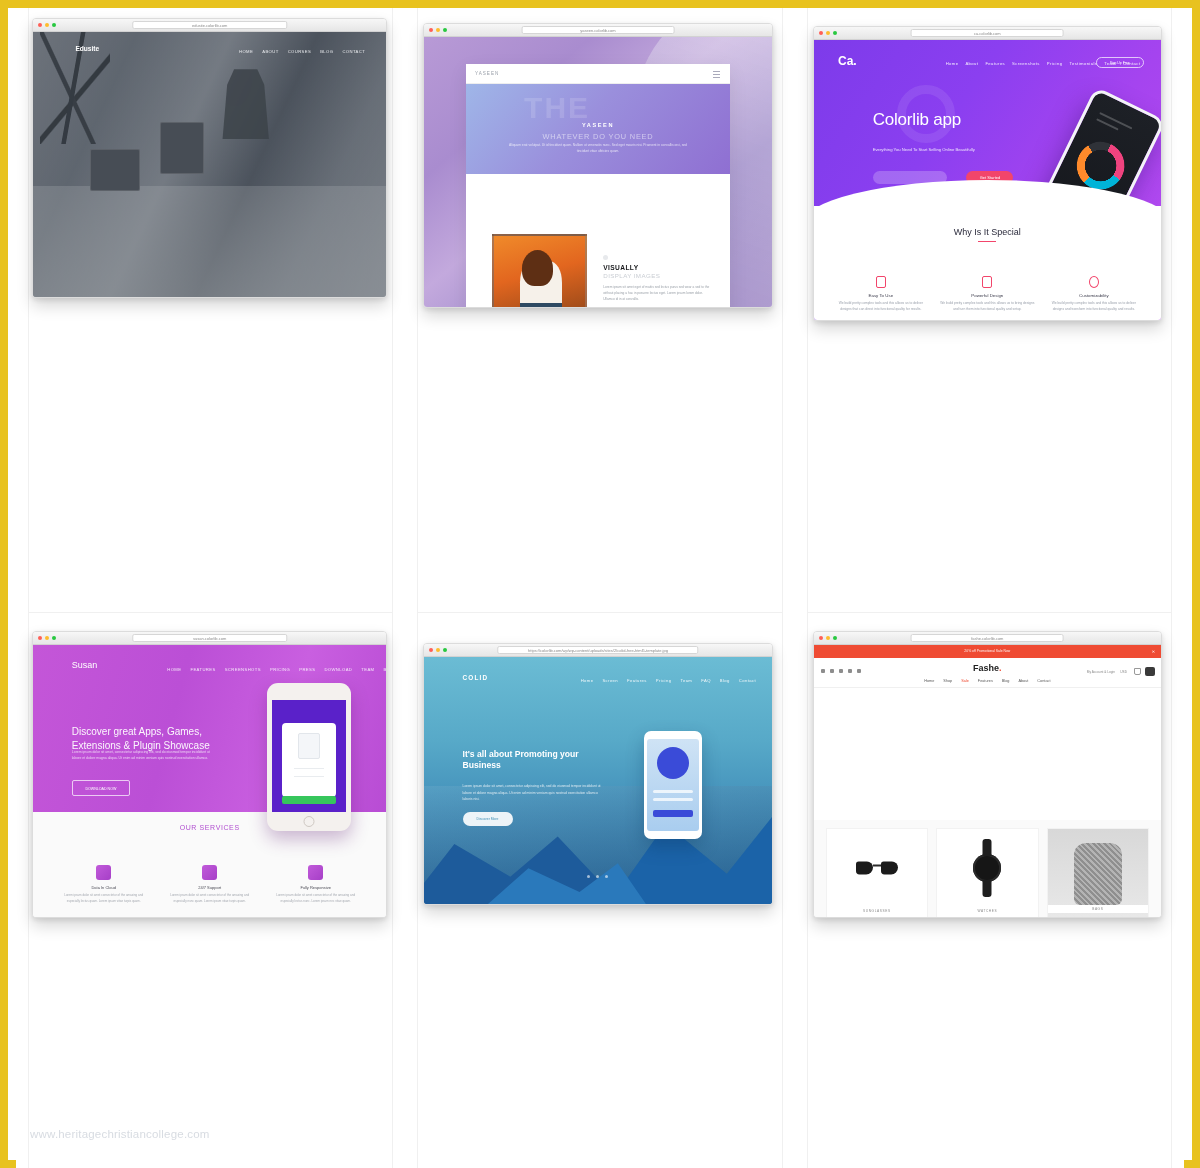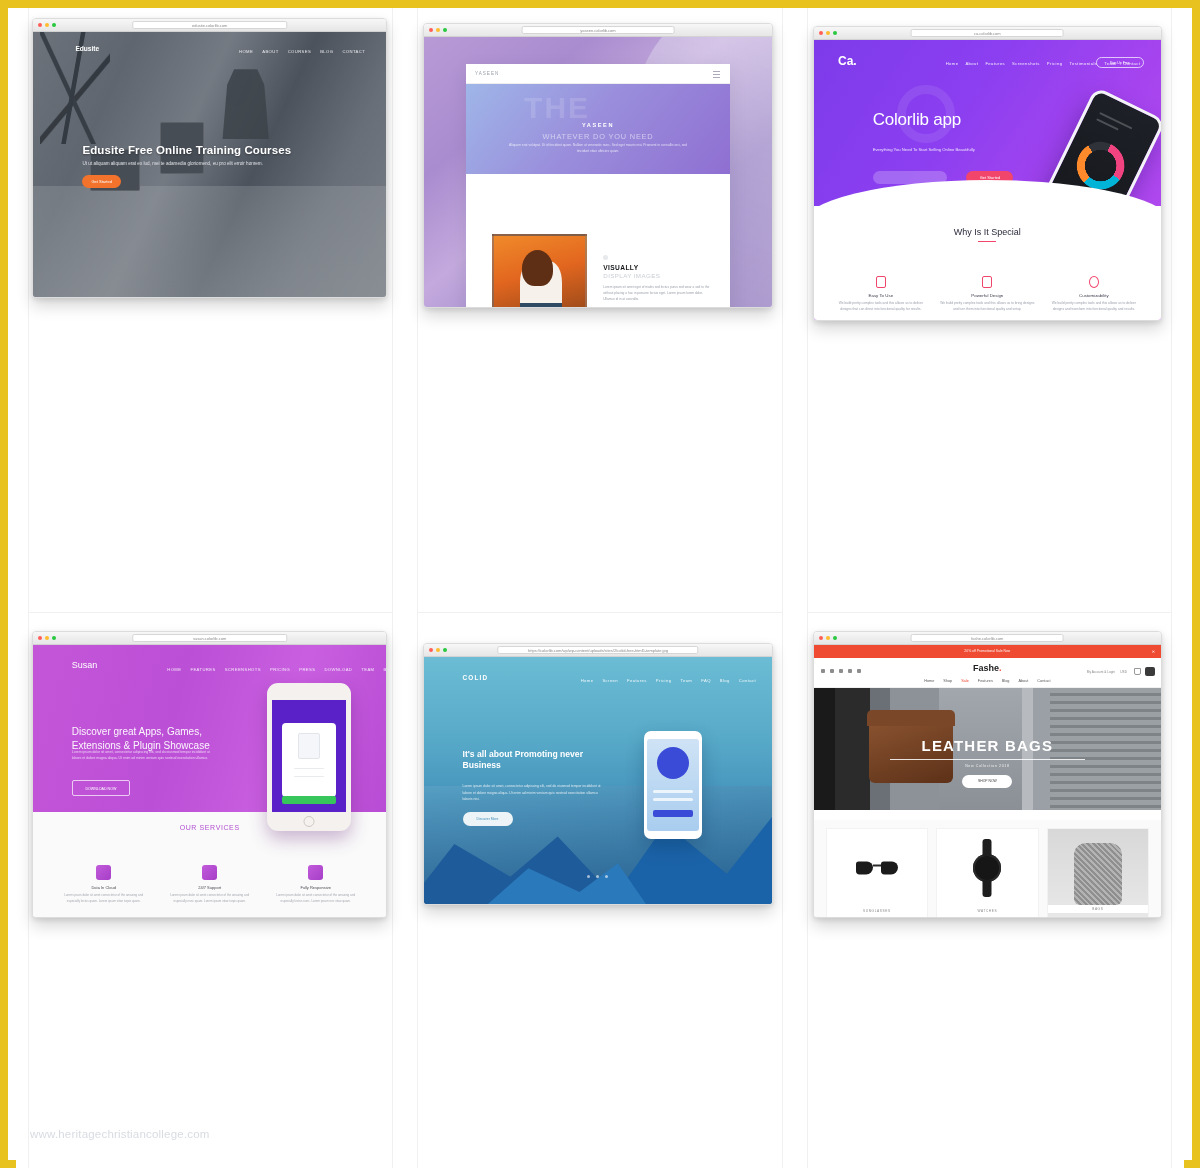--- a/index.html
+++ b/index.html
@@ -292,25 +292,20 @@
             <div class="edusite-mon" style="left:16%;top:44%;width:50px;height:42px;"></div>
             <div class="edusite-mon" style="left:36%;top:34%;width:44px;height:52px;"></div>
             <div class="mini-logo" style="left:12%;top:5%;color:#fff;font-size:6.6px;">Edusite</div>
             <div class="mini-nav" style="right:6%;top:6.5%;color:#e9ebee;">
               <span>HOME</span>
               <span>ABOUT</span>
               <span>COURSES</span>
               <span>BLOG</span>
               <span>CONTACT</span>
             </div>
-            <div class="edusite-hero">
-              <div class="edusite-h1">Edusite Free Online Training Courses</div>
-              <div class="edusite-p">Ut ut aliquam aliquam erat ex lud, mei te adamedia gloriomend, eu pro elit erroir honrem.</div>
-              <span class="edusite-btn">Get Started</span>
-            </div>
           </div>
         </div>
       </div>
       <div class="meta">
         <h3>Edusite</h3>
         <div class="cats">Education</div>
         <p>Edusite is a clean fullscreen education website template which is well suited for schools, universities, online courses and other education related website.</p>
         <button class="btn-read">read more</button>
       </div>
     </div>
@@ -525,21 +520,21 @@
             <div class="mini-nav co-nav" style="position:absolute;">
               <span>Home</span>
               <span>Screen</span>
               <span>Features</span>
               <span>Pricing</span>
               <span>Team</span>
               <span>FAQ</span>
               <span>Blog</span>
               <span>Contact</span>
             </div>
-            <div class="co-h1">It's all about Promoting never Business</div>
+            <div class="co-h1">It's all about Promoting your Business</div>
             <div class="co-p">Lorem ipsum dolor sit amet, consectetur adipiscing elit, sed do eiusmod tempor incididunt ut labore et dolore magna aliqua. Ut enim ad minim veniam quis nostrud exercitation ullamco laboris nisi.</div>
             <div class="co-btn">Discover More</div>
             <div class="co-phone">
               <div class="co-phone-screen">
                 <div class="co-circle"></div>
                 <div style="position:absolute;left:12%;right:12%;top:55%;height:3px;background:rgba(255,255,255,.75);border-radius:2px;"></div>
                 <div style="position:absolute;left:12%;right:12%;top:64%;height:3px;background:rgba(255,255,255,.75);border-radius:2px;"></div>
                 <div style="position:absolute;left:12%;right:12%;top:77%;height:7px;background:#3a4bd8;border-radius:2px;"></div>
               </div>
             </div>
@@ -592,29 +587,20 @@
               <div class="fa-menu">
                 <span>Home</span>
                 <span>Shop</span>
                 <span style="color:#ef4b33;">Sale</span>
                 <span>Features</span>
                 <span>Blog</span>
                 <span>About</span>
                 <span>Contact</span>
               </div>
             </div>
-            <div class="fa-hero">
-              <div class="fa-slats"></div>
-              <div class="fa-legs"></div>
-              <div class="fa-bag"></div>
-              <div class="fa-ht">LEATHER BAGS</div>
-              <div class="fa-rule"></div>
-              <div class="fa-hsub">New Collection 2018</div>
-              <div class="fa-shop">SHOP NOW</div>
-            </div>
             <div class="fa-prod">
               <div>
                 <div class="glasses">
                     <span class="l"></span>
                     <span class="bridge"></span>
                     <span class="r"></span>
                   </div>
                 <div class="lbl">SUNGLASSES</div>
               </div>
               <div>

